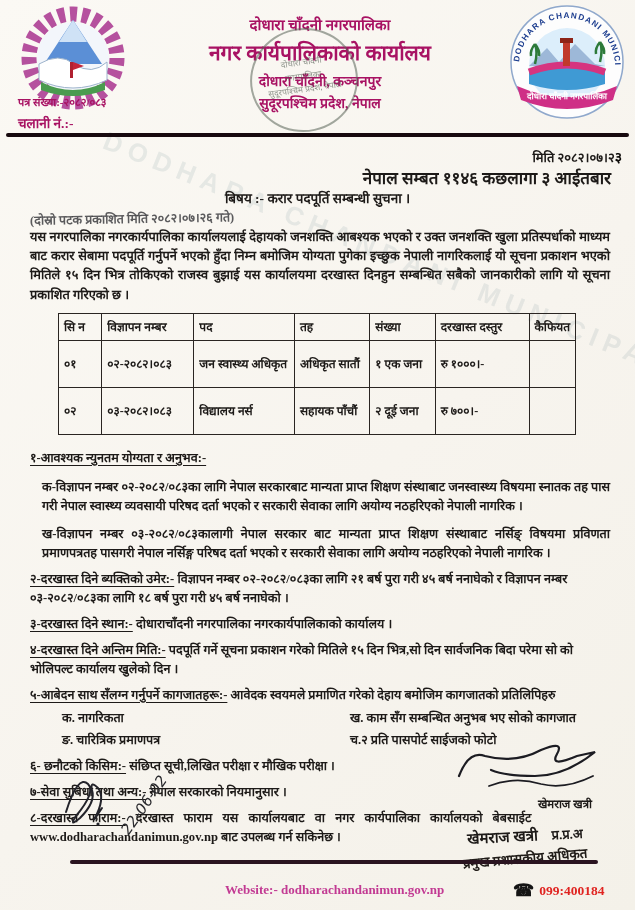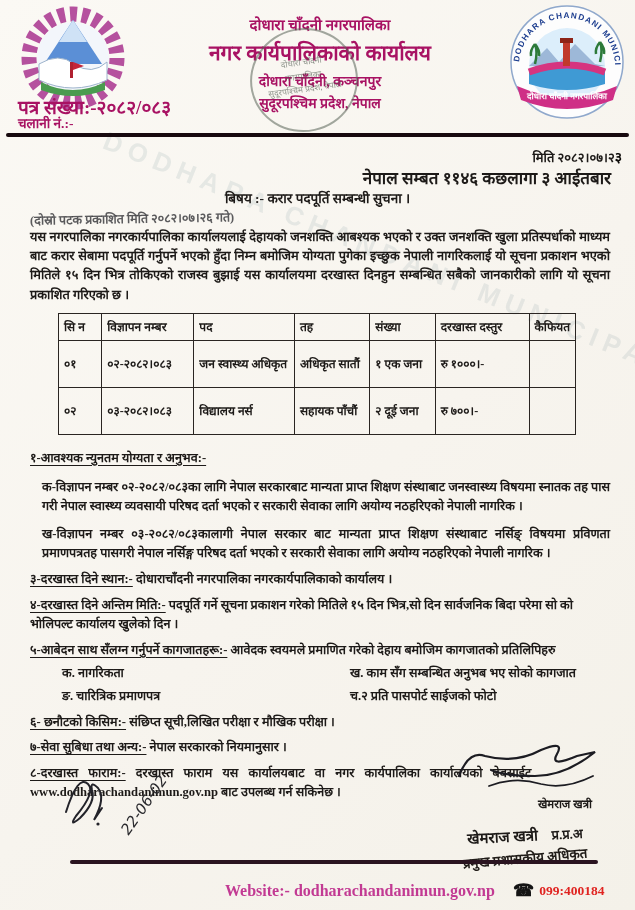--- a/index.html
+++ b/index.html
@@ -8,21 +8,21 @@
     background:linear-gradient(135deg,#fbf9f4 0%,#f7f4ee 55%,#f4f1e9 100%);
     font-family:"Liberation Serif","DejaVu Serif",serif;
     color:#1d1a18;overflow:hidden;
   }
   
   .hdr-center{position:absolute;top:14px;left:150px;width:340px;text-align:center;color:#a81263;}
   .hdr-muni{font-size:15px;font-weight:bold;}
   .hdr-office{font-size:21px;font-weight:bold;margin-top:4px;}
   .hdr-addr1{font-size:14px;font-weight:bold;margin-top:5px;}
   .hdr-addr2{font-size:14px;font-weight:bold;margin-top:3px;}
-  .letter-no{position:absolute;top:94px;left:18px;font-size:19px;font-weight:bold;color:#a81263;}
+  .letter-no{position:absolute;top:94px;left:18px;font-size:11px;font-weight:bold;color:#a81263;}
   .chalani-no{position:absolute;top:114px;left:18px;font-size:13.5px;font-weight:bold;color:#a81263;}
   .hdr-rule{position:absolute;top:133px;left:6px;width:623px;height:4px;background:#17090e;border-radius:2px;}
   .emblem{position:absolute;top:2px;left:14px;}
   .mlogo{position:absolute;top:0px;left:503px;}
   .stamp{
     position:absolute;top:28px;left:250px;width:108px;height:104px;border:2.5px solid rgba(90,100,88,.55);
     border-radius:50%;transform:rotate(-12deg);color:rgba(75,85,74,.62);
     font-size:8.5px;text-align:center;padding-top:26px;box-sizing:border-box;line-height:1.6;
   }
   .stamp .inner{transform:rotate(4deg);}
@@ -50,21 +50,21 @@
   
   .sig-left{position:absolute;top:768px;left:52px;}
   .sig-left .date{position:absolute;top:28px;left:58px;transform:rotate(-55deg);font-family:"DejaVu Sans",sans-serif;font-size:15px;font-style:italic;color:#2a2a2e;white-space:nowrap;}
   .sig-right{position:absolute;top:742px;left:430px;width:190px;text-align:center;}
   .sig-right .name-small{font-size:11.5px;font-weight:bold;margin-top:-8px;text-align:right;padding-right:28px;}
   .sig-right .name-big{font-size:15px;font-weight:bold;margin-top:14px;transform:rotate(-3deg);}
   .sig-right .abbrev{font-size:13px;font-weight:bold;margin-left:10px;}
   .sig-right .title{font-size:13.5px;font-weight:bold;transform:rotate(-5deg);margin-top:4px;color:#201c18;}
   
   .ftr-rule{position:absolute;top:860px;left:70px;width:528px;height:3.5px;background:#2a1420;border-radius:2px;}
-  .ftr-web{position:absolute;top:882px;left:225px;font-size:16px;font-weight:bold;color:#c23a93;}
+  .ftr-web{position:absolute;top:882px;left:225px;font-size:13px;font-weight:bold;color:#c23a93;}
   .ftr-phone{position:absolute;top:880px;left:513px;font-size:13.5px;font-weight:bold;color:#e02421;}
   .phone-glyph{color:#141414;font-size:17px;margin-right:5px;vertical-align:-1px;}
   
   .wm{position:absolute;top:250px;left:80px;transform:rotate(22deg);font-family:"Liberation Sans",sans-serif;
       font-size:26px;letter-spacing:7px;color:rgba(110,140,150,.14);white-space:nowrap;font-weight:bold;}
 </style>
 </head>
 <body>
 
 <div class="page">
@@ -161,20 +161,23 @@
     </tbody>
       </table>
 
     <div class="sections">
       <div class="sec">
         <span class="sec-title">१-आवश्यक न्युनतम योग्यता र अनुभव:-</span>
         <div class="sec-para">क-विज्ञापन नम्बर ०२-२०८२/०८३का लागि नेपाल सरकारबाट मान्यता प्राप्त शिक्षण संस्थाबाट जनस्वास्थ्य विषयमा स्नातक तह  पास गरी नेपाल स्वास्थ्य व्यवसायी परिषद दर्ता  भएको र सरकारी सेवाका लागि अयोग्य नठहरिएको नेपाली नागरिक ।</div>
         <div class="sec-para">ख-विज्ञापन नम्बर ०३-२०८२/०८३कालागी नेपाल सरकार बाट मान्यता प्राप्त शिक्षण संस्थाबाट नर्सिङ् विषयमा प्रविणता प्रमाणपत्रतह पासगरी नेपाल नर्सिङ्ग परिषद दर्ता  भएको र सरकारी सेवाका लागि अयोग्य नठहरिएको नेपाली नागरिक ।</div>
       </div>
       <div class="sec">
+        <span class="sec-title">२-दरखास्त दिने ब्यक्तिको उमेर:-</span><span> विज्ञापन नम्बर ०२-२०८२/०८३का लागि २१ बर्ष पुरा गरी ४५ बर्ष ननाघेको र विज्ञापन नम्बर ०३-२०८२/०८३का लागि १८ बर्ष पुरा गरी ४५ बर्ष ननाघेको ।</span>
+      </div>
+      <div class="sec">
         <span class="sec-title">३-दरखास्त दिने स्थान:-</span><span> दोधाराचाँदनी नगरपालिका नगरकार्यपालिकाको कार्यालय ।</span>
       </div>
       <div class="sec">
         <span class="sec-title">४-दरखास्त दिने अन्तिम मिति:-</span><span> पदपूर्ति गर्ने सूचना प्रकाशन गरेको मितिले १५ दिन भित्र,सो दिन सार्वजनिक बिदा परेमा सो को भोलिपल्ट कार्यालय खुलेको दिन ।</span>
       </div>
       <div class="sec">
         <span class="sec-title">५-आबेदन साथ सँलग्न गर्नुपर्ने  कागजातहरू:-</span><span> आवेदक स्वयमले प्रमाणित गरेको देहाय बमोजिम कागजातको प्रतिलिपिहरु</span>
         <div class="docs">
           <div class="doc-row">
             <span>क. नागरिकता</span>

